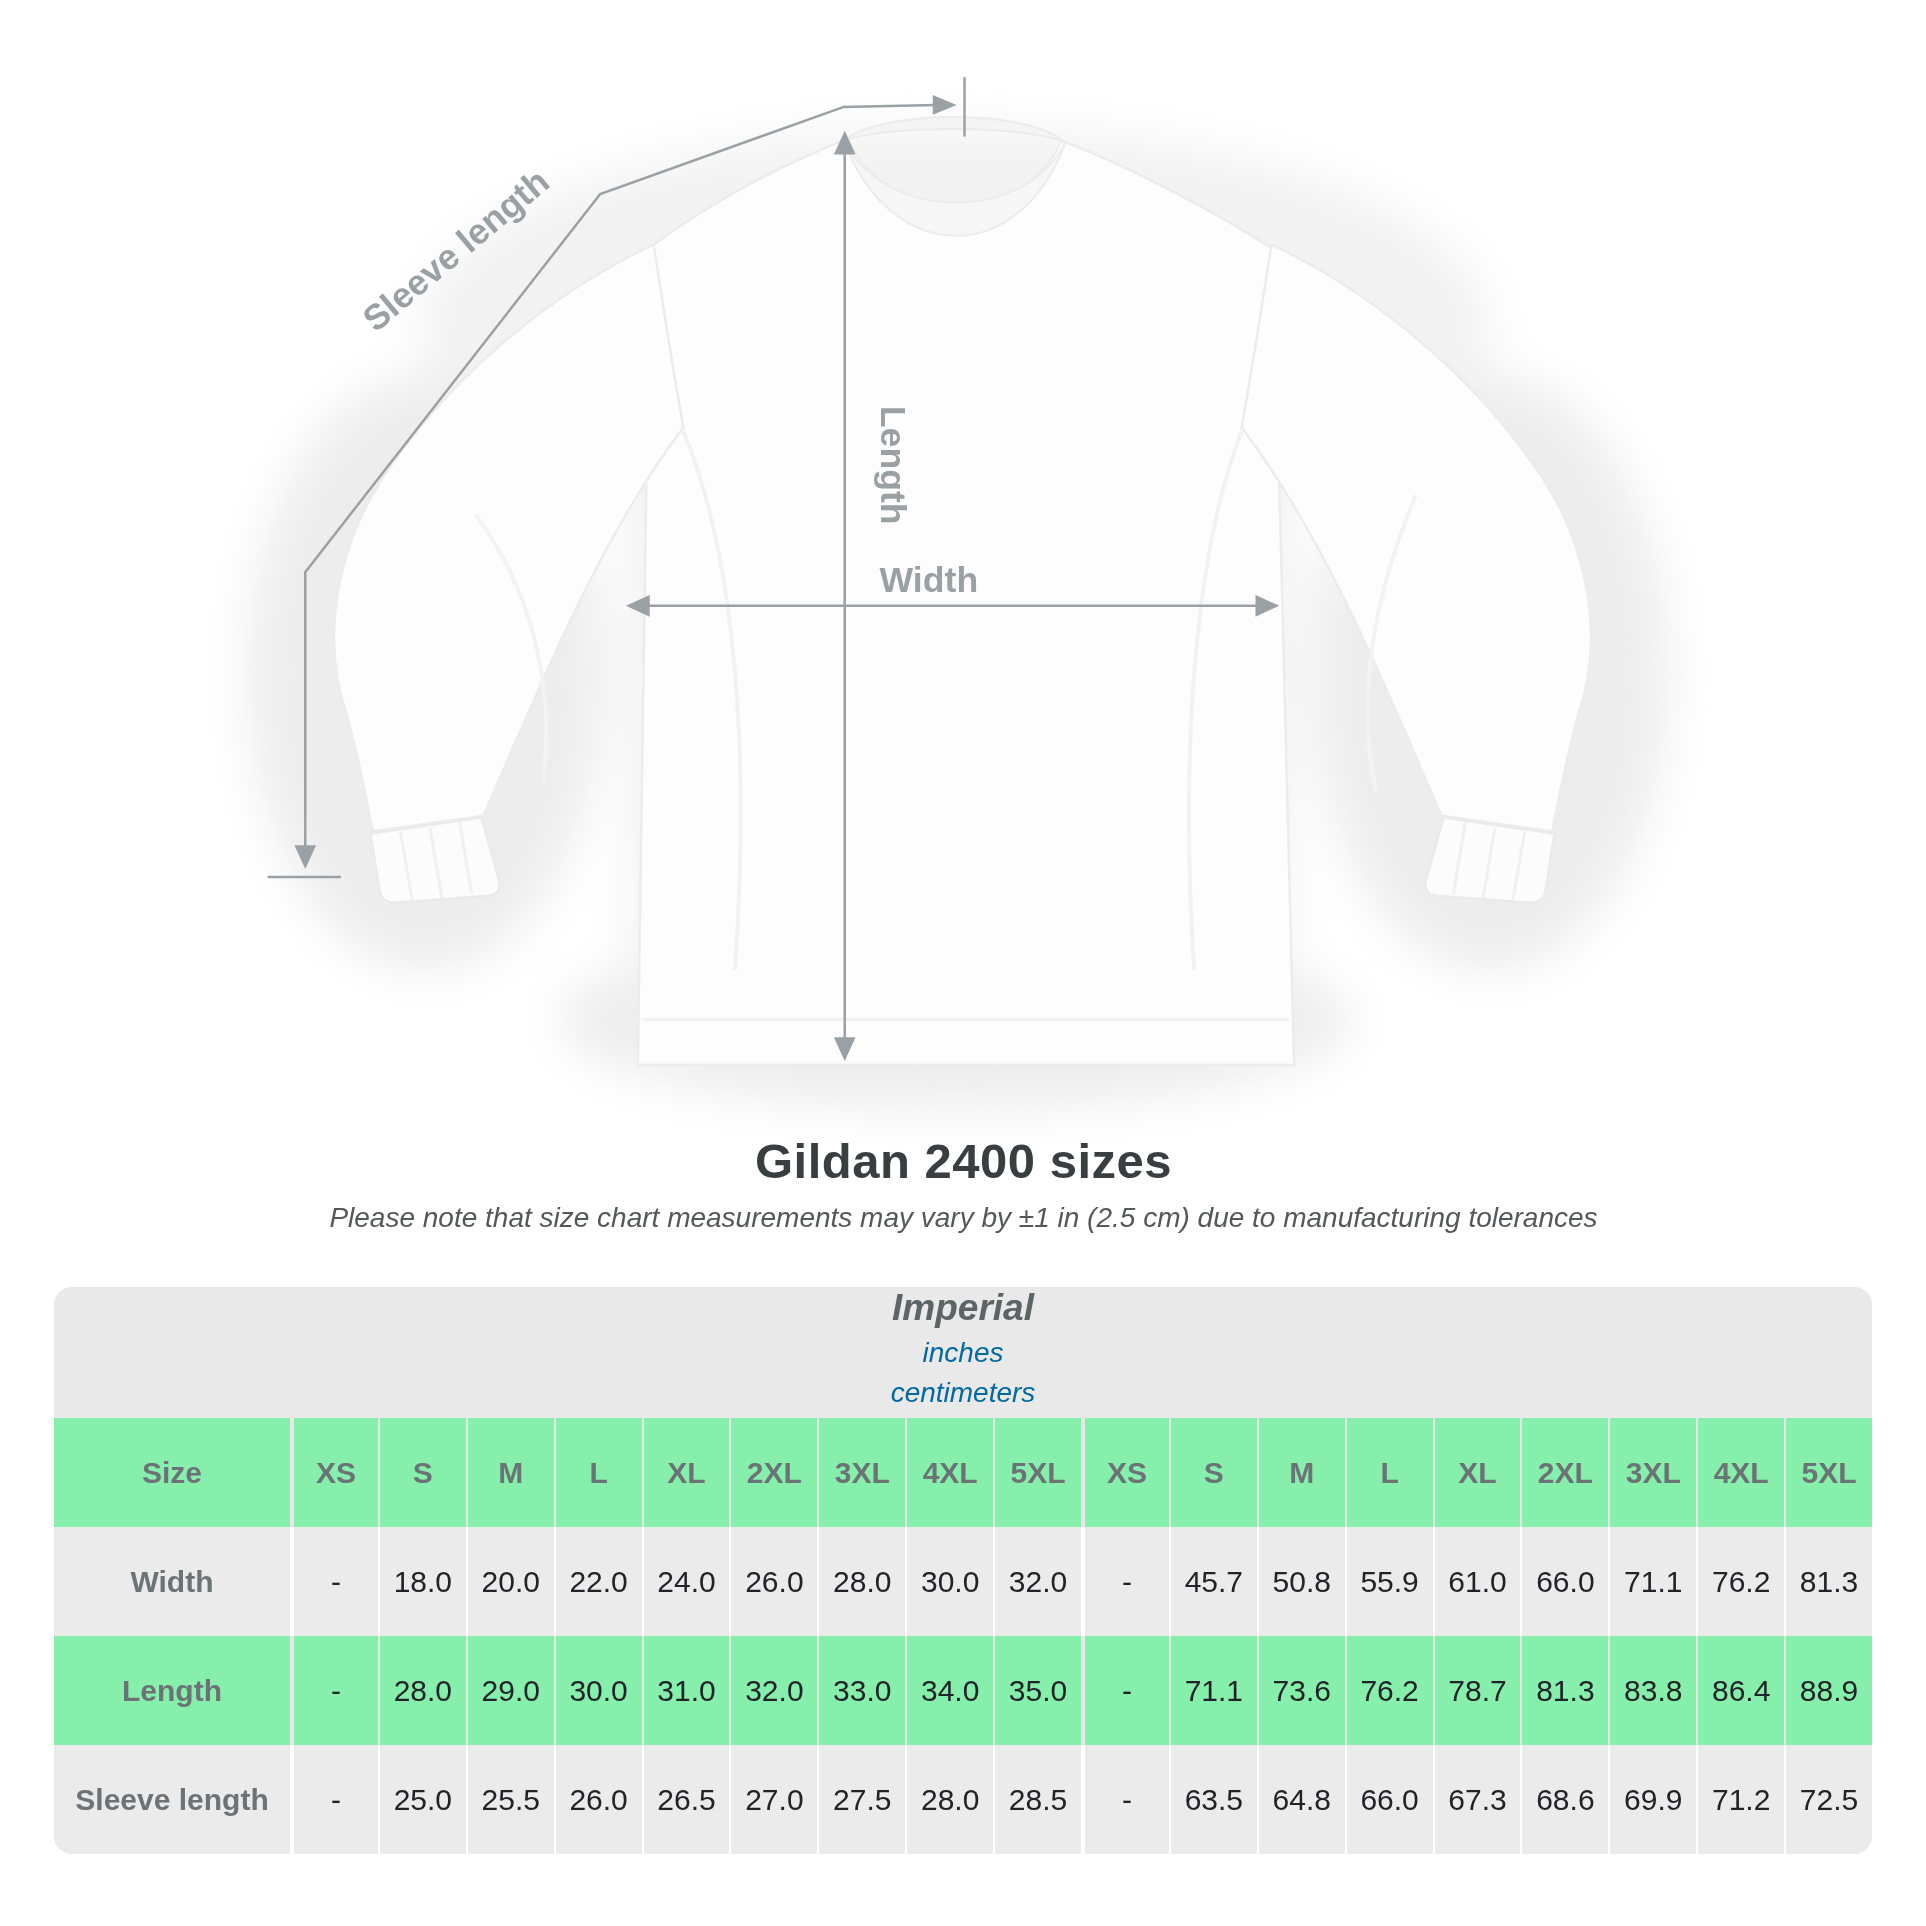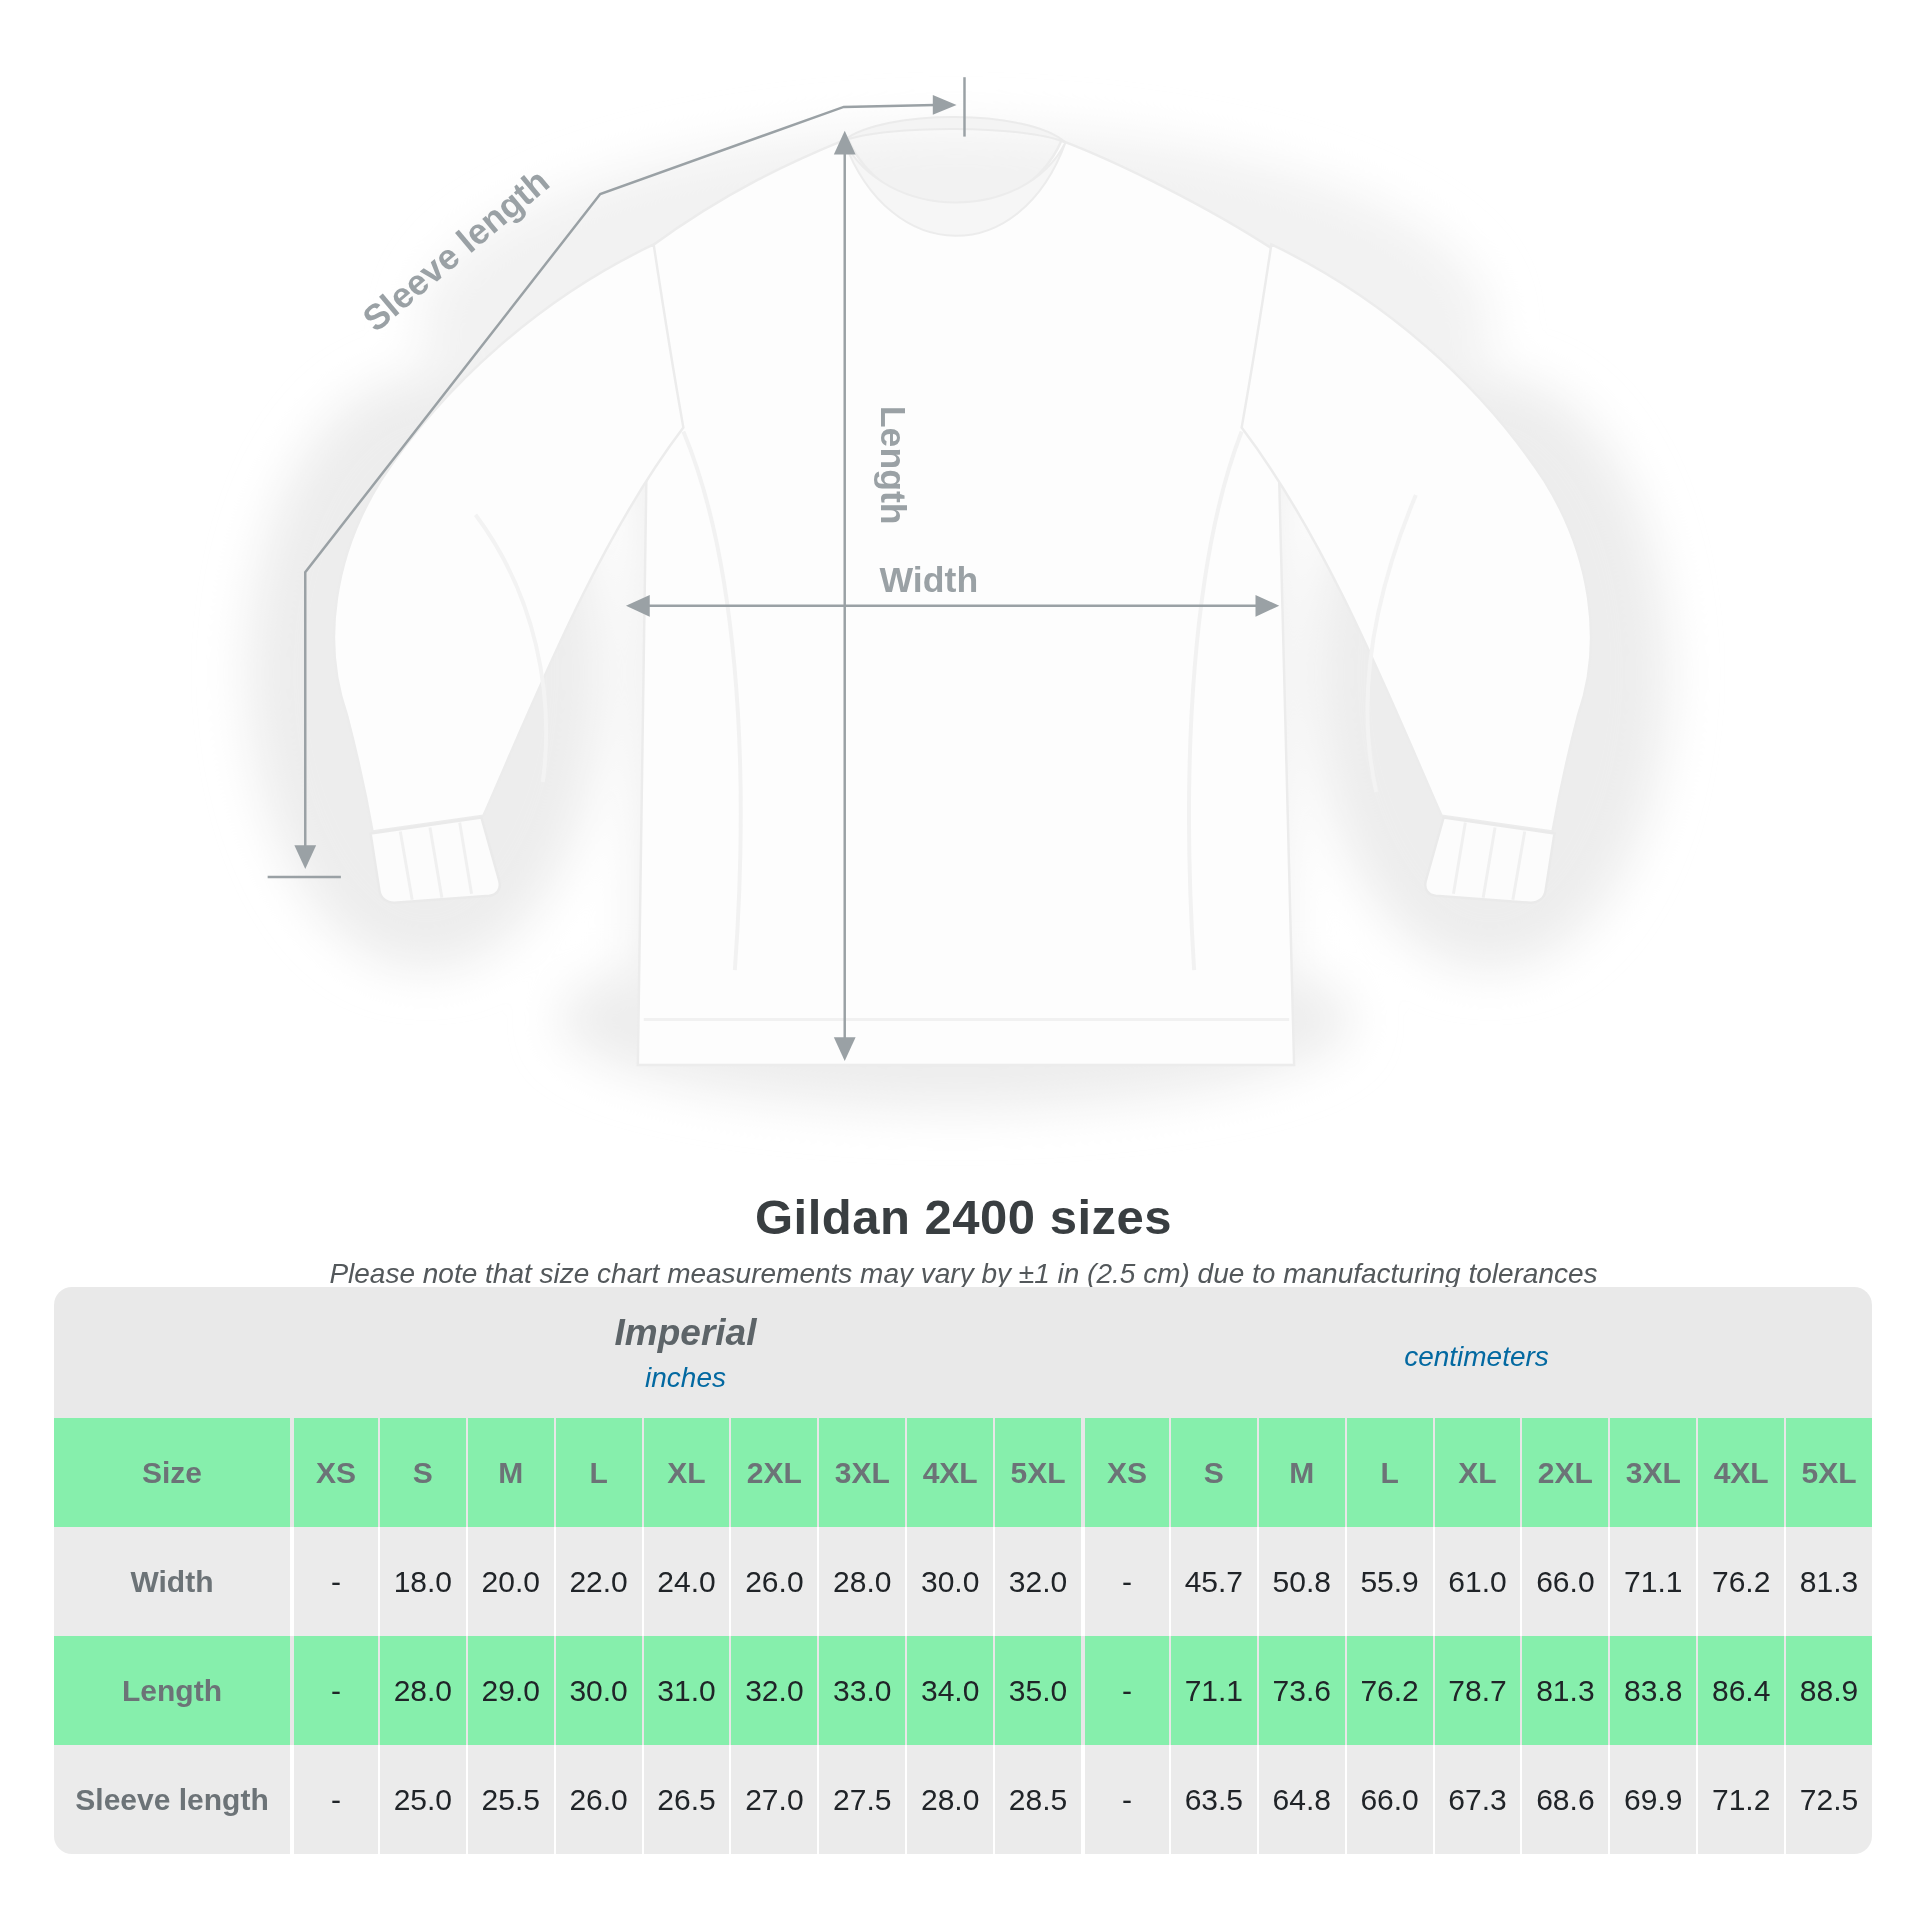--- a/index.html
+++ b/index.html
@@ -1,25 +1,25 @@
 <!DOCTYPE html>
 <html><head>
 <meta charset="utf-8">
 <style>
   html,body{margin:0;padding:0;background:#fff;}
   .canvas{position:relative;width:1927px;height:1927px;background:#ffffff;overflow:hidden;
           font-family:"Liberation Sans", sans-serif;}
   .figure{position:absolute;left:0;top:0;}
 
-  .titles{position:absolute;top:1191px;left:0;width:1927px;text-align:center;}
+  .titles{position:absolute;top:1135px;left:0;width:1927px;text-align:center;}
   .title{font-size:49px;line-height:53px;font-weight:700;color:#393e41;letter-spacing:0.5px;}
   .subtitle{margin-top:14px;font-size:28px;font-style:italic;color:#53585b;}
 
   .size-table{position:absolute;left:54px;top:1287px;width:1818px;}
-  .band{height:131px;background:#e9e9e9;border-radius:18px 18px 0 0;display:flex;align-items:center;}
+  .band{height:131px;background:#e9e9e9;border-radius:18px 18px 0 0;display:flex;align-items:center;flex-direction:column;}
   .band-spacer{width:236px;flex:0 0 auto;}
   .band-group{flex:1 1 0;text-align:center;}
   .band-name{font-size:37px;font-weight:700;font-style:italic;color:#5d6468;}
   .band-unit{margin-top:8px;font-size:28px;font-style:italic;color:#0369a1;}
 
   .grid{display:grid;grid-template-columns:236px repeat(18,1fr);}
   .cell{height:109px;display:flex;align-items:center;justify-content:center;
         font-size:30px;color:#202428;white-space:nowrap;}
   .row-gray{background:#ebebeb;--sep:#ffffff;}
   .row-white{background:#86efac;--sep:#e7e7e7;}

